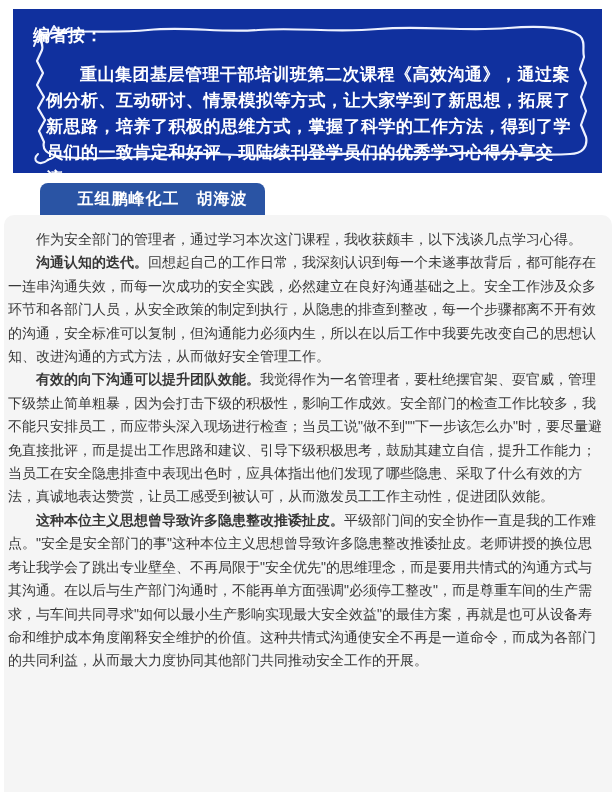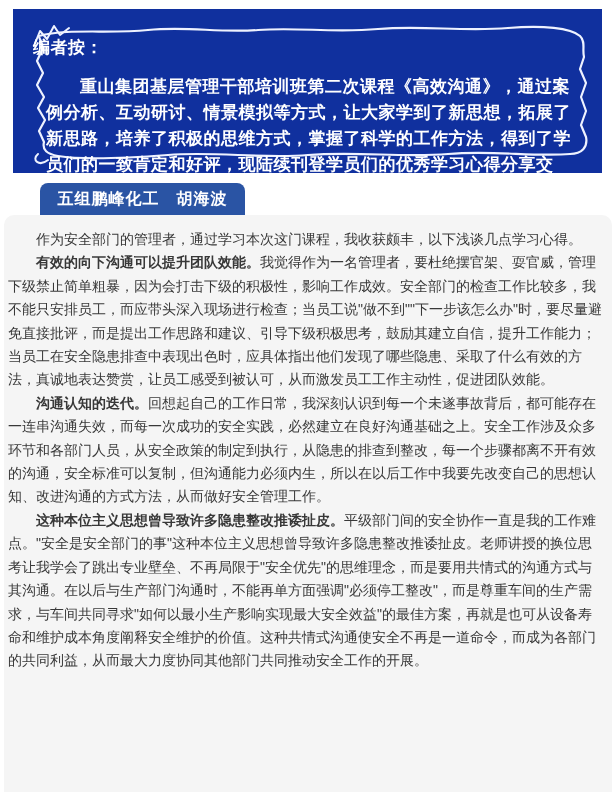--- a/index.html
+++ b/index.html
@@ -12,33 +12,33 @@
 
   
   .editor-note{
     position:absolute;left:13px;top:9px;width:589px;height:164px;
     background:#10309e;box-sizing:border-box;
   }
   .editor-note .scribble{
     position:absolute;left:0;top:0;width:100%;height:100%;pointer-events:none;
   }
   .note-content{
-    position:relative;padding:26px 16px 0 20px;
+    position:relative;padding:14px 16px 0 20px;
     color:#ffffff;font-weight:bold;font-size:17px;line-height:26px;
     letter-spacing:0.5px;
   }
   .note-label{margin:0;}
   .note-body{margin:13px;text-indent:2em;}
 
   
   .author-badge{
     position:absolute;left:40px;top:183px;width:205px;height:32px;
     background:#2a54a4;border-radius:8px 8px 0 0;
     display:flex;align-items:center;justify-content:center;
-    color:#ffffff;font-weight:bold;font-size:16px;letter-spacing:1px;
+    color:#ffffff;font-weight:bold;font-size:16px;letter-spacing:1px;padding-left:20px;
   }
 
   
   .article-panel{
     position:absolute;left:4px;top:215px;width:608px;height:577px;
     background:#f5f5f5;border-radius:10px 10px 0 0;
     box-sizing:border-box;padding:13px 10px 0 4px;
     color:#383838;font-size:14px;line-height:23.4px;
   }
   .para{margin:0;text-indent:2em;}
@@ -76,20 +76,20 @@
     </div>
   </div>
 
   <div class="author-badge">
     <span>五组鹏峰化工　胡海波</span>
   </div>
 
   <div class="article-panel">
     <p class="para"><strong></strong><span>作为安全部门的管理者，通过学习本次这门课程，我收获颇丰，以下浅谈几点学习心得。</span></p>
 
+    <p class="para"><strong>沟通认知的迭代。</strong><span>回想起自己的工作日常，我深刻认识到每一个未遂事故背后，都可能存在一连串沟通失效，而每一次成功的安全实践，必然建立在良好沟通基础之上。安全工作涉及众多环节和各部门人员，从安全政策的制定到执行，从隐患的排查到整改，每一个步骤都离不开有效的沟通，安全标准可以复制，但沟通能力必须内生，所以在以后工作中我要先改变自己的思想认知、改进沟通的方式方法，从而做好安全管理工作。</span></p>
+
     <p class="para"><strong>有效的向下沟通可以提升团队效能。</strong><span>我觉得作为一名管理者，要杜绝摆官架、耍官威，管理下级禁止简单粗暴，因为会打击下级的积极性，影响工作成效。安全部门的检查工作比较多，我不能只安排员工，而应带头深入现场进行检查；当员工说"做不到""下一步该怎么办"时，要尽量避免直接批评，而是提出工作思路和建议、引导下级积极思考，鼓励其建立自信，提升工作能力；当员工在安全隐患排查中表现出色时，应具体指出他们发现了哪些隐患、采取了什么有效的方法，真诚地表达赞赏，让员工感受到被认可，从而激发员工工作主动性，促进团队效能。</span></p>
-
-    <p class="para"><strong>沟通认知的迭代。</strong><span>回想起自己的工作日常，我深刻认识到每一个未遂事故背后，都可能存在一连串沟通失效，而每一次成功的安全实践，必然建立在良好沟通基础之上。安全工作涉及众多环节和各部门人员，从安全政策的制定到执行，从隐患的排查到整改，每一个步骤都离不开有效的沟通，安全标准可以复制，但沟通能力必须内生，所以在以后工作中我要先改变自己的思想认知、改进沟通的方式方法，从而做好安全管理工作。</span></p>
 
     <p class="para"><strong>这种本位主义思想曾导致许多隐患整改推诿扯皮。</strong><span>平级部门间的安全协作一直是我的工作难点。"安全是安全部门的事"这种本位主义思想曾导致许多隐患整改推诿扯皮。老师讲授的换位思考让我学会了跳出专业壁垒、不再局限于"安全优先"的思维理念，而是要用共情式的沟通方式与其沟通。在以后与生产部门沟通时，不能再单方面强调"必须停工整改"，而是尊重车间的生产需求，与车间共同寻求"如何以最小生产影响实现最大安全效益"的最佳方案，再就是也可从设备寿命和维护成本角度阐释安全维护的价值。这种共情式沟通使安全不再是一道命令，而成为各部门的共同利益，从而最大力度协同其他部门共同推动安全工作的开展。</span></p>
   </div>
 
 </div>
 
 </body></html>

